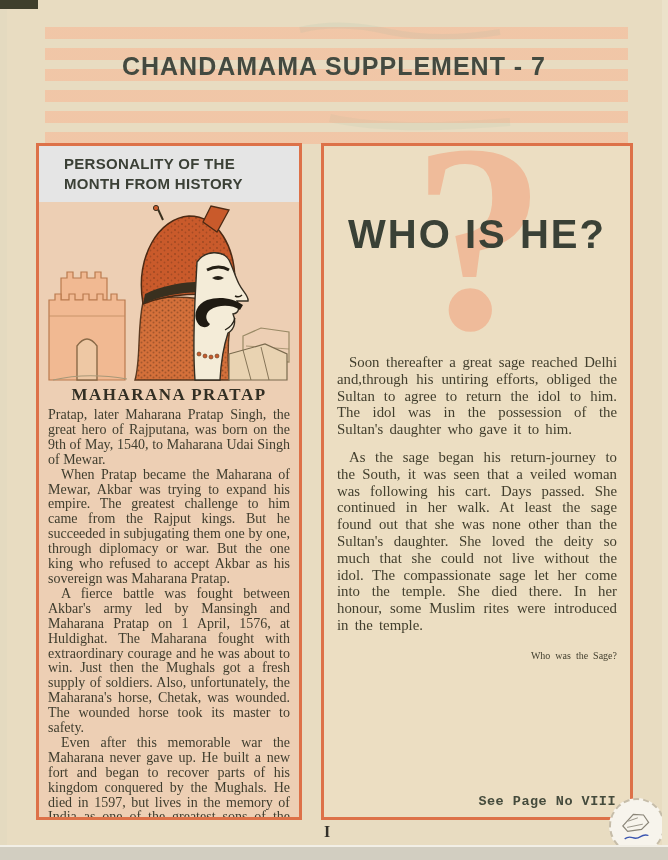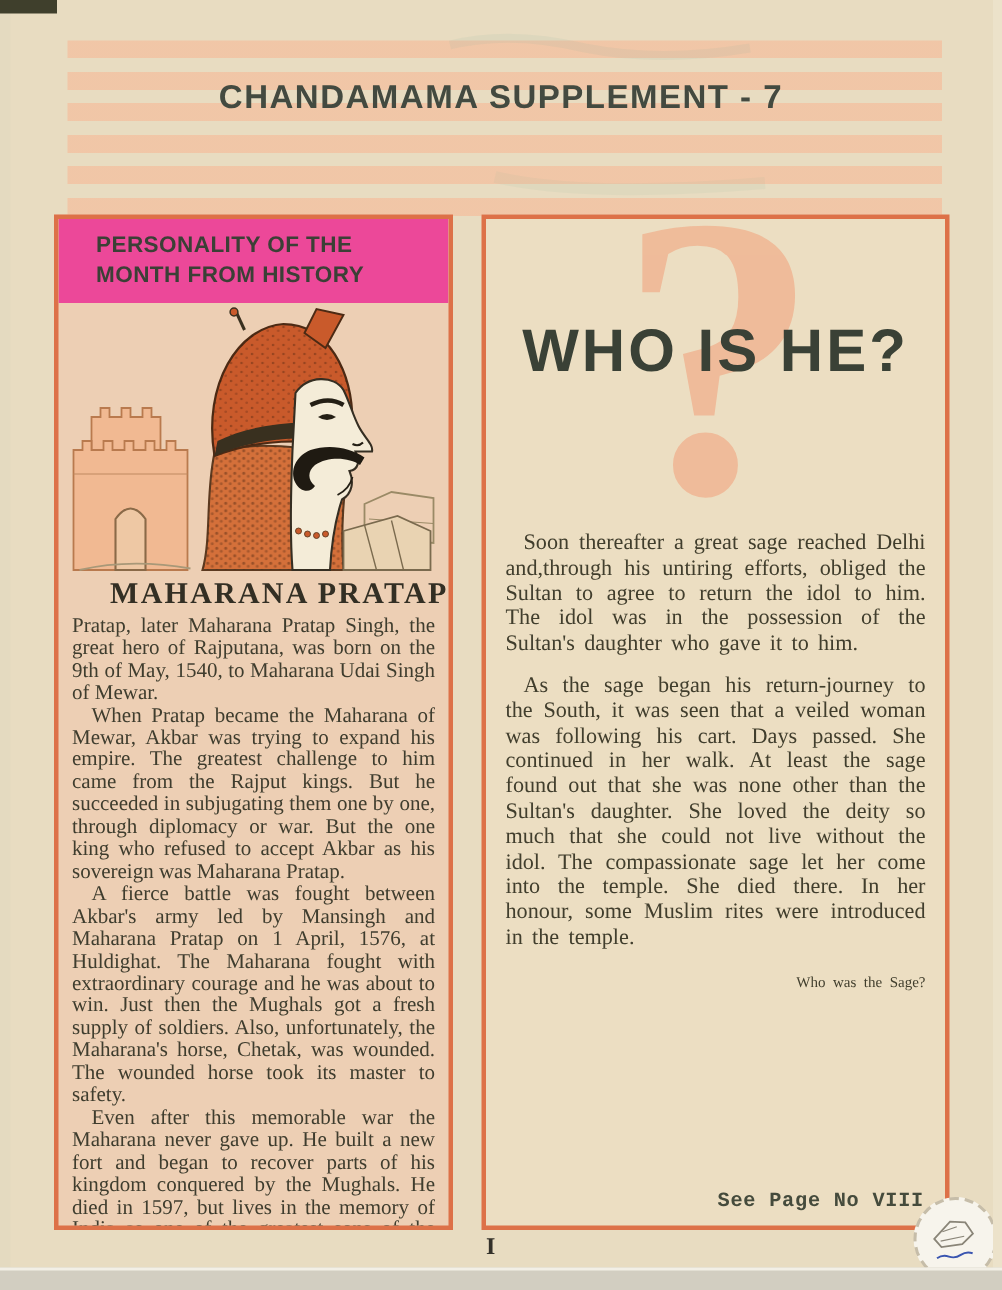--- a/index.html
+++ b/index.html
@@ -17,42 +17,42 @@
                  background:#d2cec1; border-top:2px solid #f2efe6; }
   
   .stripes {
     position:absolute; left:45px; top:27px; width:583px; height:117px;
     background:repeating-linear-gradient(180deg,
       rgba(244,190,157,0.72) 0 12px, rgba(244,190,157,0) 12px 21px);
   }
   .title1 {
     position:absolute; left:0; top:52px; width:100%; text-align:center;
     font-family:"Liberation Sans", sans-serif; font-weight:bold;
-    font-size:22px; letter-spacing:1px; color:#434a40;
+    font-size:25px; letter-spacing:1px; color:#434a40;
   }
   .title2 {
     position:absolute; left:0; top:77px; width:100%; text-align:center;
     font-family:"Liberation Serif", serif; font-weight:bold;
     font-size:29px; letter-spacing:4px; color:#3c463e;
   }
   .bleed { position:absolute; left:0; top:0; pointer-events:none; }
   
   .left-box {
     position:absolute; left:36px; top:143px; width:266px; height:677px;
     border:3px solid #dd7148; background:#edcfb4; box-sizing:border-box;
     overflow:hidden;
   }
   .panel-label {
-    background:#ec4899; padding:8px 5px 9px 25px;
+    background:#e5e5e5; padding:8px 5px 9px 25px;
     font-family:"Liberation Sans", sans-serif; font-weight:bold;
     font-size:15px; line-height:1.3; color:#3b4036; letter-spacing:0.3px;
   }
   .illus { height:180px; display:flex; justify-content:center; align-items:flex-end; }
   .left-heading {
-    text-align:right; font-weight:bold; font-size:20px; letter-spacing:1.5px;
+    text-align:center; font-weight:bold; font-size:17px; letter-spacing:1.5px;
     color:#332f24; margin-top:3px;
   }
   .left-body {
     padding:3px 9px 0 9px; font-size:14px; line-height:14.9px;
     text-align:justify; color:#3f3d2e;
   }
   .left-body p { margin:0; }
   .left-body p + p { text-indent:13px; }
   
   .right-box {

